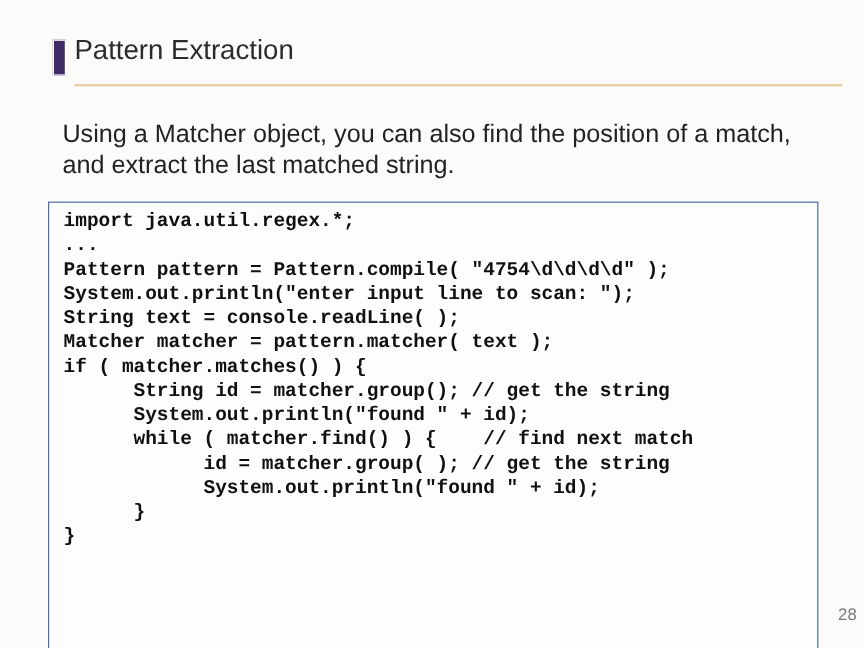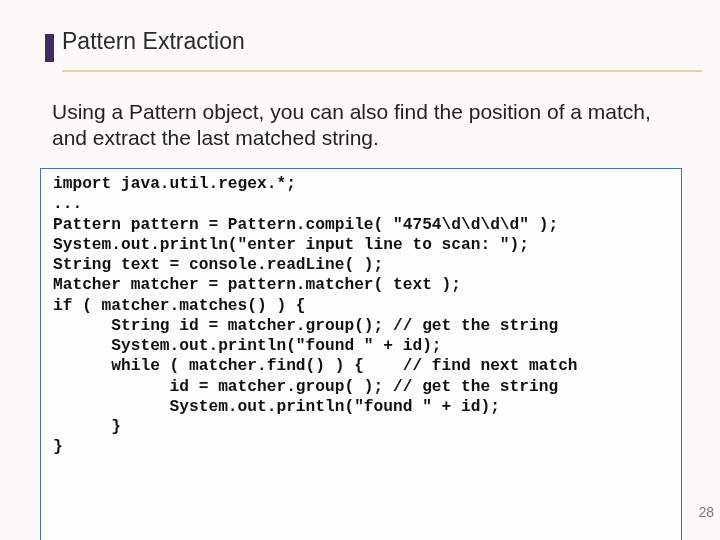--- a/index.html
+++ b/index.html
@@ -90,21 +90,21 @@
 <body>
 
 <div class="slide">
 
   <div class="title-wrap">
     <div class="title-bar"></div>
     <div class="title">Pattern Extraction</div>
     <div class="title-underline"></div>
   </div>
 
-  <div class="body-text">Using a Pattern object, you can also find the position of a match, and extract the last matched string.</div>
+  <div class="body-text">Using a Matcher object, you can also find the position of a match, and extract the last matched string.</div>
 
   <div class="code-box">
     <div class="code">import java.util.regex.*;
 ...
 Pattern pattern = Pattern.compile( "4754\d\d\d\d" );
 System.out.println("enter input line to scan: ");
 String text = console.readLine( );
 Matcher matcher = pattern.matcher( text );
 if ( matcher.matches() ) {
       String id = matcher.group(); // get the string

